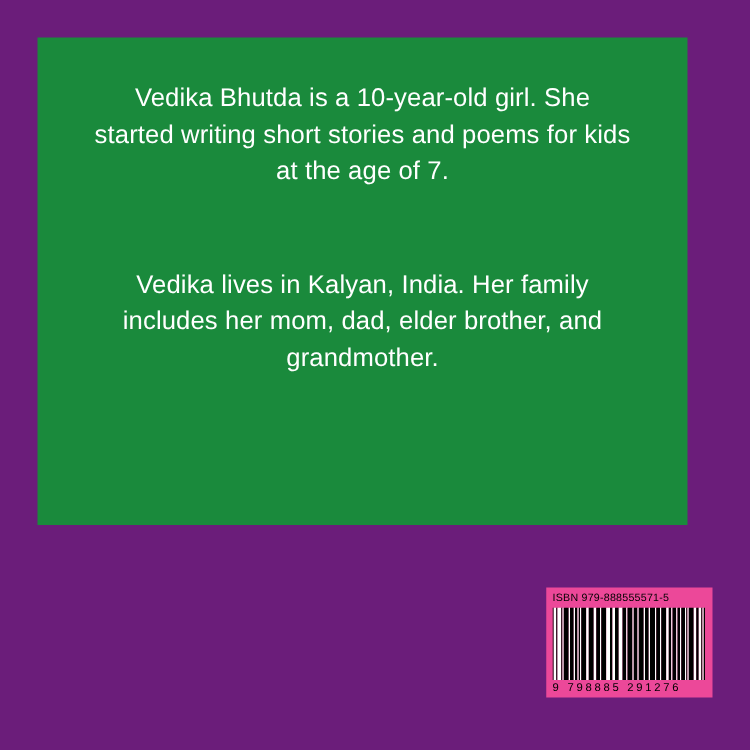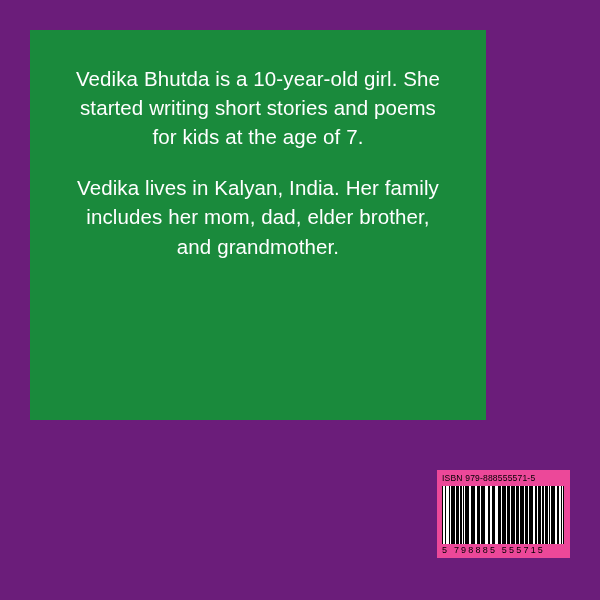--- a/index.html
+++ b/index.html
@@ -17,41 +17,42 @@
     position: relative;
     width: 600px;
     height: 600px;
     background: #6b1d7a;
     box-sizing: border-box;
   }
   #blurb-panel {
     position: absolute;
     left: 30px;
     top: 30px;
-    width: 456px;
+    width: 520px;
     height: 390px;
     background: #1a8a3c;
     box-sizing: border-box;
     padding: 34px 44px 20px 44px;
     display: flex;
     flex-direction: column;
     justify-content: flex-start;
   }
   .blurb-para {
     color: #ffffff;
     font-size: 20.5px;
     line-height: 1.42;
     text-align: center;
     margin: 0 0 22px 0;
     font-family: "Liberation Sans", sans-serif;
     font-weight: 400;
     letter-spacing: 0.1px;
   }
   .blurb-para:last-child {
     margin-bottom: 0;
+    margin-top: 40px;
   }
   #barcode-block {
     position: absolute;
     left: 437px;
     top: 470px;
     width: 133px;
     height: 88px;
     background: #ec4899;
     box-sizing: border-box;
     padding: 4px 5px 3px 5px;
@@ -159,16 +160,16 @@
         <div class="bar" style="width: 1.30851px;"></div>
         <div class="gap" style="width: 1.30851px;"></div>
         <div class="bar" style="width: 3.92553px;"></div>
         <div class="gap" style="width: 1.30851px;"></div>
         <div class="bar" style="width: 2.61702px;"></div>
         <div class="gap" style="width: 1.30851px;"></div>
         <div class="bar" style="width: 1.30851px;"></div>
         <div class="gap" style="width: 1.30851px;"></div>
         <div class="bar" style="width: 1.30851px;"></div>
       </div>
-    <div id="barcode-digits">5 798885 555715</div>
+    <div id="barcode-digits">9 798885 291276</div>
   </div>
 
 </div>
 
 </body></html>

